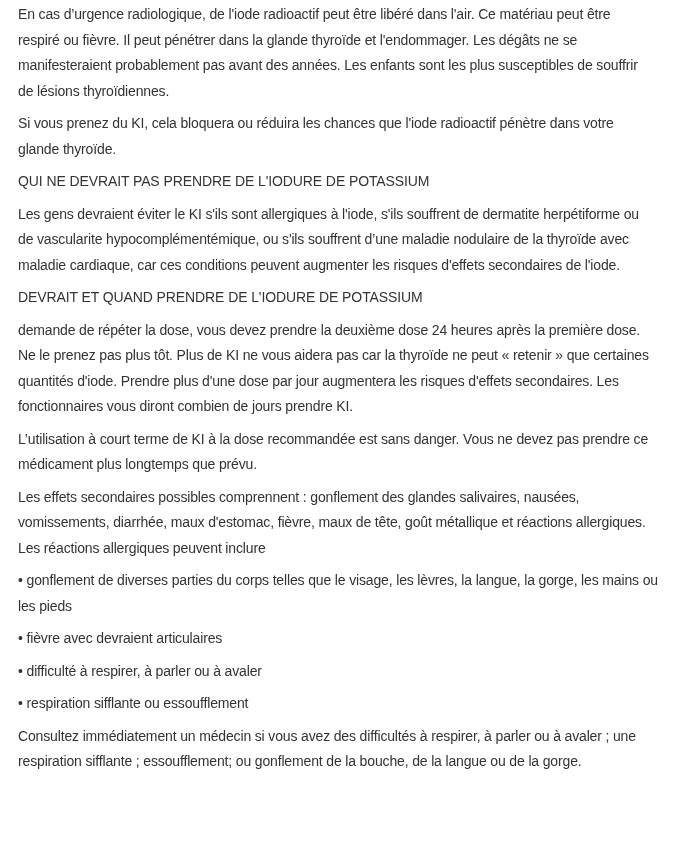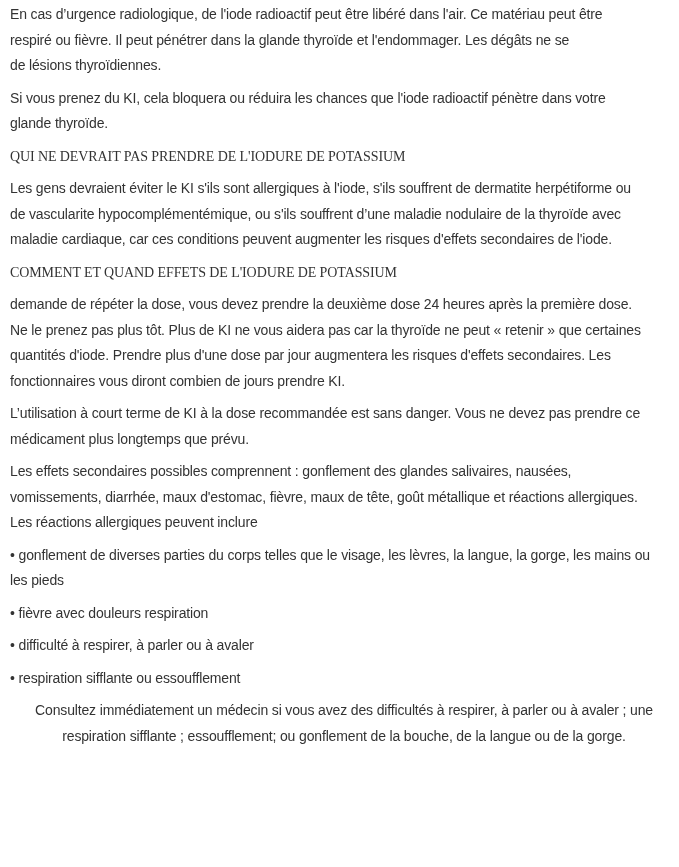--- a/index.html
+++ b/index.html
@@ -19,58 +19,57 @@
     overflow: hidden;
     padding: 2px 1px 0 2px;
     font-family: "Liberation Sans", "DejaVu Sans", sans-serif;
     font-size: 14px;
     line-height: 25.5px;
     letter-spacing: -0.15px;
     color: #333333;
     background: #ffffff;
   }
   .block {
-    margin: 0 0 7px 8px;
+    margin: 0 0 7px 16px;
   }
   .block:last-child {
     margin-bottom: 0;
-    text-align: center;
   }
   .line {
     white-space: nowrap;
     overflow: hidden;
   }
   .heading .line {
     letter-spacing: -0.1px;
-    font-family: Liberation Serif, serif;
   }
 </style>
 </head>
 <body>
 
 <main class="doc">
     <div class="block paragraph">
       <div class="line">En cas d’urgence radiologique, de l'iode radioactif peut être libéré dans l'air. Ce matériau peut être</div>
       <div class="line">respiré ou fièvre. Il peut pénétrer dans la glande thyroïde et l'endommager. Les dégâts ne se</div>
+      <div class="line">manifesteraient probablement pas avant des années. Les enfants sont les plus susceptibles de souffrir</div>
       <div class="line">de lésions thyroïdiennes.</div>
     </div>
     <div class="block paragraph">
       <div class="line">Si vous prenez du KI, cela bloquera ou réduira les chances que l'iode radioactif pénètre dans votre</div>
       <div class="line">glande thyroïde.</div>
     </div>
     <div class="block heading">
       <div class="line">QUI NE DEVRAIT PAS PRENDRE DE L'IODURE DE POTASSIUM</div>
     </div>
     <div class="block paragraph">
       <div class="line">Les gens devraient éviter le KI s'ils sont allergiques à l'iode, s'ils souffrent de dermatite herpétiforme ou</div>
       <div class="line">de vascularite hypocomplémentémique, ou s'ils souffrent d’une maladie nodulaire de la thyroïde avec</div>
       <div class="line">maladie cardiaque, car ces conditions peuvent augmenter les risques d'effets secondaires de l'iode.</div>
     </div>
     <div class="block heading">
-      <div class="line">COMMENT ET QUAND EFFETS DE L'IODURE DE POTASSIUM</div>
+      <div class="line">DEVRAIT ET QUAND PRENDRE DE L'IODURE DE POTASSIUM</div>
     </div>
     <div class="block paragraph">
       <div class="line">demande de répéter la dose, vous devez prendre la deuxième dose 24 heures après la première dose.</div>
       <div class="line">Ne le prenez pas plus tôt. Plus de KI ne vous aidera pas car la thyroïde ne peut « retenir » que certaines</div>
       <div class="line">quantités d'iode. Prendre plus d'une dose par jour augmentera les risques d'effets secondaires. Les</div>
       <div class="line">fonctionnaires vous diront combien de jours prendre KI.</div>
     </div>
     <div class="block paragraph">
       <div class="line">L’utilisation à court terme de KI à la dose recommandée est sans danger. Vous ne devez pas prendre ce</div>
       <div class="line">médicament plus longtemps que prévu.</div>
@@ -78,21 +77,21 @@
     <div class="block paragraph">
       <div class="line">Les effets secondaires possibles comprennent : gonflement des glandes salivaires, nausées,</div>
       <div class="line">vomissements, diarrhée, maux d'estomac, fièvre, maux de tête, goût métallique et réactions allergiques.</div>
       <div class="line">Les réactions allergiques peuvent inclure</div>
     </div>
     <div class="block bullet">
       <div class="line">• gonflement de diverses parties du corps telles que le visage, les lèvres, la langue, la gorge, les mains ou</div>
       <div class="line">les pieds</div>
     </div>
     <div class="block bullet">
-      <div class="line">• fièvre avec douleurs respiration</div>
+      <div class="line">• fièvre avec devraient articulaires</div>
     </div>
     <div class="block bullet">
       <div class="line">• difficulté à respirer, à parler ou à avaler</div>
     </div>
     <div class="block bullet">
       <div class="line">• respiration sifflante ou essoufflement</div>
     </div>
     <div class="block paragraph">
       <div class="line">Consultez immédiatement un médecin si vous avez des difficultés à respirer, à parler ou à avaler ; une</div>
       <div class="line">respiration sifflante ; essoufflement; ou gonflement de la bouche, de la langue ou de la gorge.</div>

